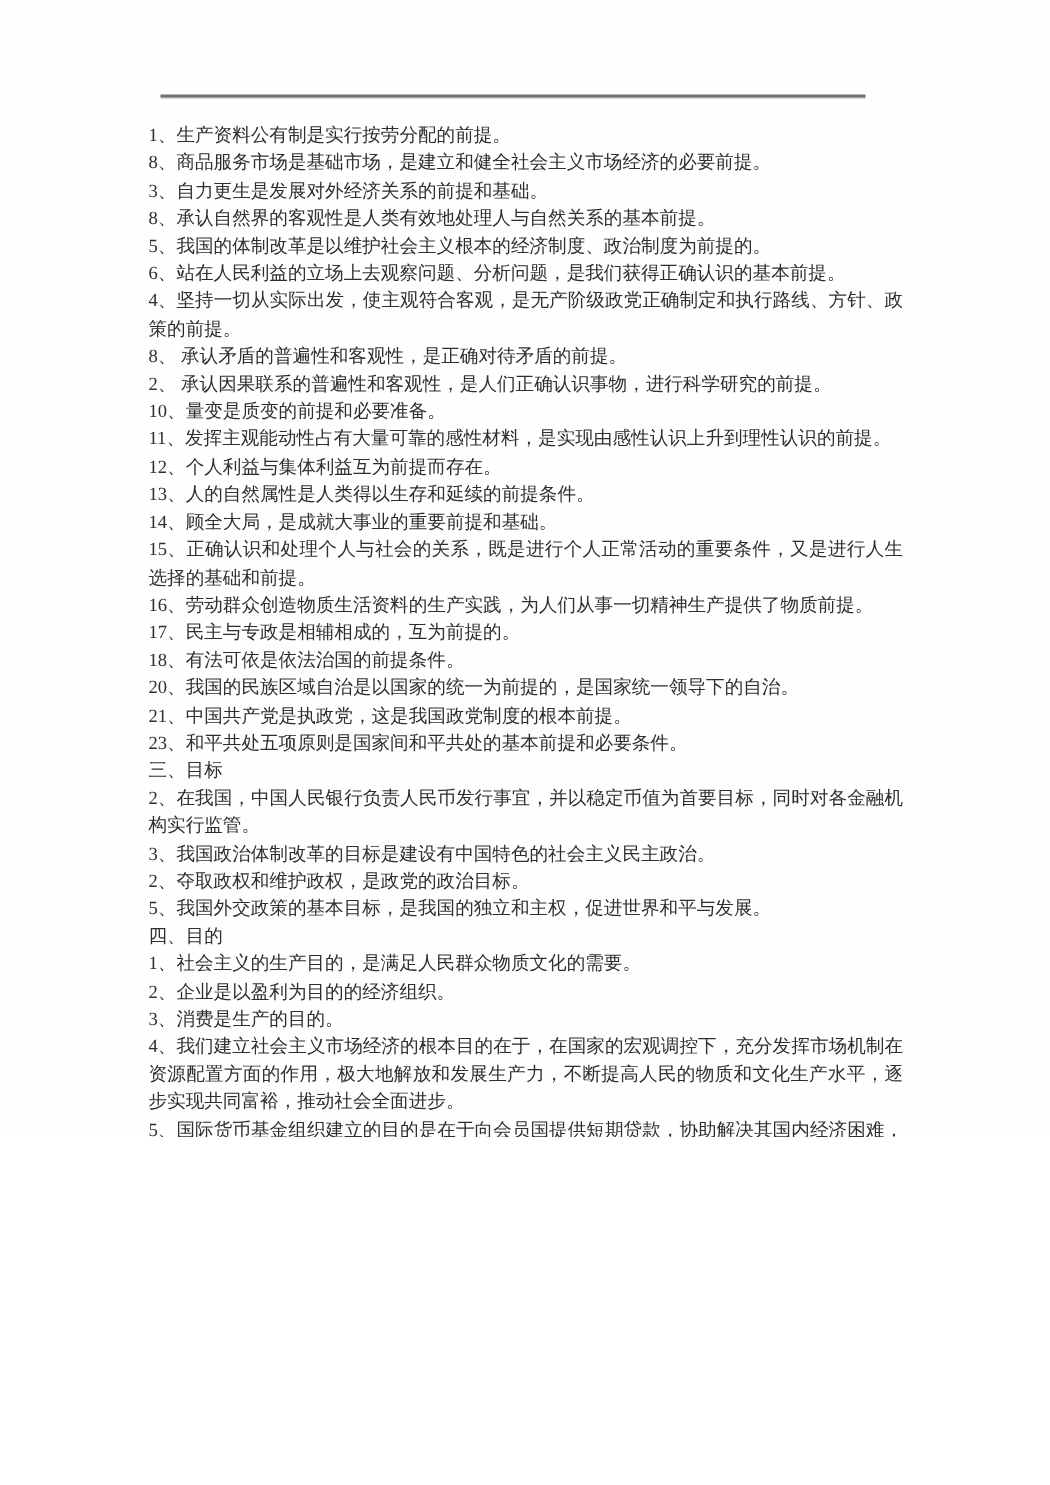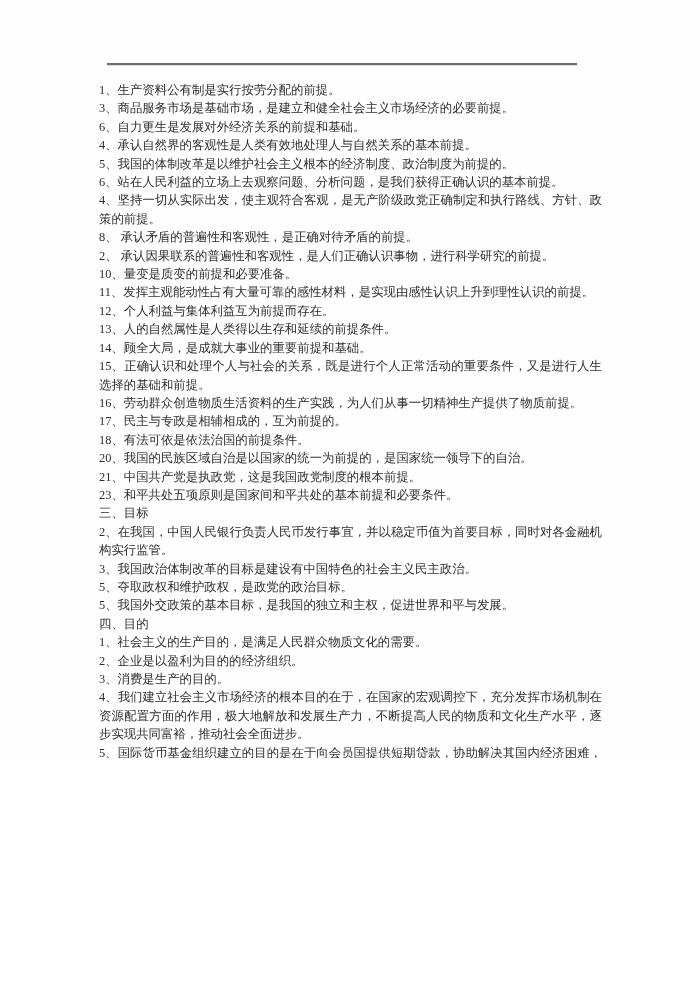--- a/index.html
+++ b/index.html
@@ -50,23 +50,23 @@
   }
 </style>
 </head>
 <body>
 
 <div class="page">
   <div class="header-rule"></div>
   <div class="content" id="content">
       <div class="section">
         <div class="list-item">1、生产资料公有制是实行按劳分配的前提。</div>
-        <div class="list-item">3、商品服务市场是基础市场，是建立和健全社会主义市场经济的必要前提。</div>
-        <div class="list-item">6、自力更生是发展对外经济关系的前提和基础。</div>
-        <div class="list-item">4、承认自然界的客观性是人类有效地处理人与自然关系的基本前提。</div>
+        <div class="list-item">8、商品服务市场是基础市场，是建立和健全社会主义市场经济的必要前提。</div>
+        <div class="list-item">3、自力更生是发展对外经济关系的前提和基础。</div>
+        <div class="list-item">8、承认自然界的客观性是人类有效地处理人与自然关系的基本前提。</div>
         <div class="list-item">5、我国的体制改革是以维护社会主义根本的经济制度、政治制度为前提的。</div>
         <div class="list-item">6、站在人民利益的立场上去观察问题、分析问题，是我们获得正确认识的基本前提。</div>
         <div class="list-item">4、坚持一切从实际出发，使主观符合客观，是无产阶级政党正确制定和执行路线、方针、政策的前提。</div>
         <div class="list-item">8、 承认矛盾的普遍性和客观性，是正确对待矛盾的前提。</div>
         <div class="list-item">2、 承认因果联系的普遍性和客观性，是人们正确认识事物，进行科学研究的前提。</div>
         <div class="list-item">10、量变是质变的前提和必要准备。</div>
         <div class="list-item">11、发挥主观能动性占有大量可靠的感性材料，是实现由感性认识上升到理性认识的前提。</div>
         <div class="list-item">12、个人利益与集体利益互为前提而存在。</div>
         <div class="list-item">13、人的自然属性是人类得以生存和延续的前提条件。</div>
         <div class="list-item">14、顾全大局，是成就大事业的重要前提和基础。</div>
@@ -75,21 +75,21 @@
         <div class="list-item">17、民主与专政是相辅相成的，互为前提的。</div>
         <div class="list-item">18、有法可依是依法治国的前提条件。</div>
         <div class="list-item">20、我国的民族区域自治是以国家的统一为前提的，是国家统一领导下的自治。</div>
         <div class="list-item">21、中国共产党是执政党，这是我国政党制度的根本前提。</div>
         <div class="list-item">23、和平共处五项原则是国家间和平共处的基本前提和必要条件。</div>
       </div>
       <div class="section">
         <div class="section-heading">三、目标</div>
         <div class="list-item">2、在我国，中国人民银行负责人民币发行事宜，并以稳定币值为首要目标，同时对各金融机构实行监管。</div>
         <div class="list-item">3、我国政治体制改革的目标是建设有中国特色的社会主义民主政治。</div>
-        <div class="list-item">5、夺取政权和维护政权，是政党的政治目标。</div>
+        <div class="list-item">2、夺取政权和维护政权，是政党的政治目标。</div>
         <div class="list-item">5、我国外交政策的基本目标，是我国的独立和主权，促进世界和平与发展。</div>
       </div>
       <div class="section">
         <div class="section-heading">四、目的</div>
         <div class="list-item">1、社会主义的生产目的，是满足人民群众物质文化的需要。</div>
         <div class="list-item">2、企业是以盈利为目的的经济组织。</div>
         <div class="list-item">3、消费是生产的目的。</div>
         <div class="list-item">4、我们建立社会主义市场经济的根本目的在于，在国家的宏观调控下，充分发挥市场机制在资源配置方面的作用，极大地解放和发展生产力，不断提高人民的物质和文化生产水平，逐步实现共同富裕，推动社会全面进步。</div>
         <div class="list-item">5、国际货币基金组织建立的目的是在于向会员国提供短期贷款，协助解决其国内经济困难，以平衡其国际收支的逆差，促进国际间的货币合作，维持国际经济的稳定。</div>
         <div class="list-item">6、学习马克思主义哲学的根本目的，是以马克思主义哲学为指导，更好地认识、改造世界。</div>

